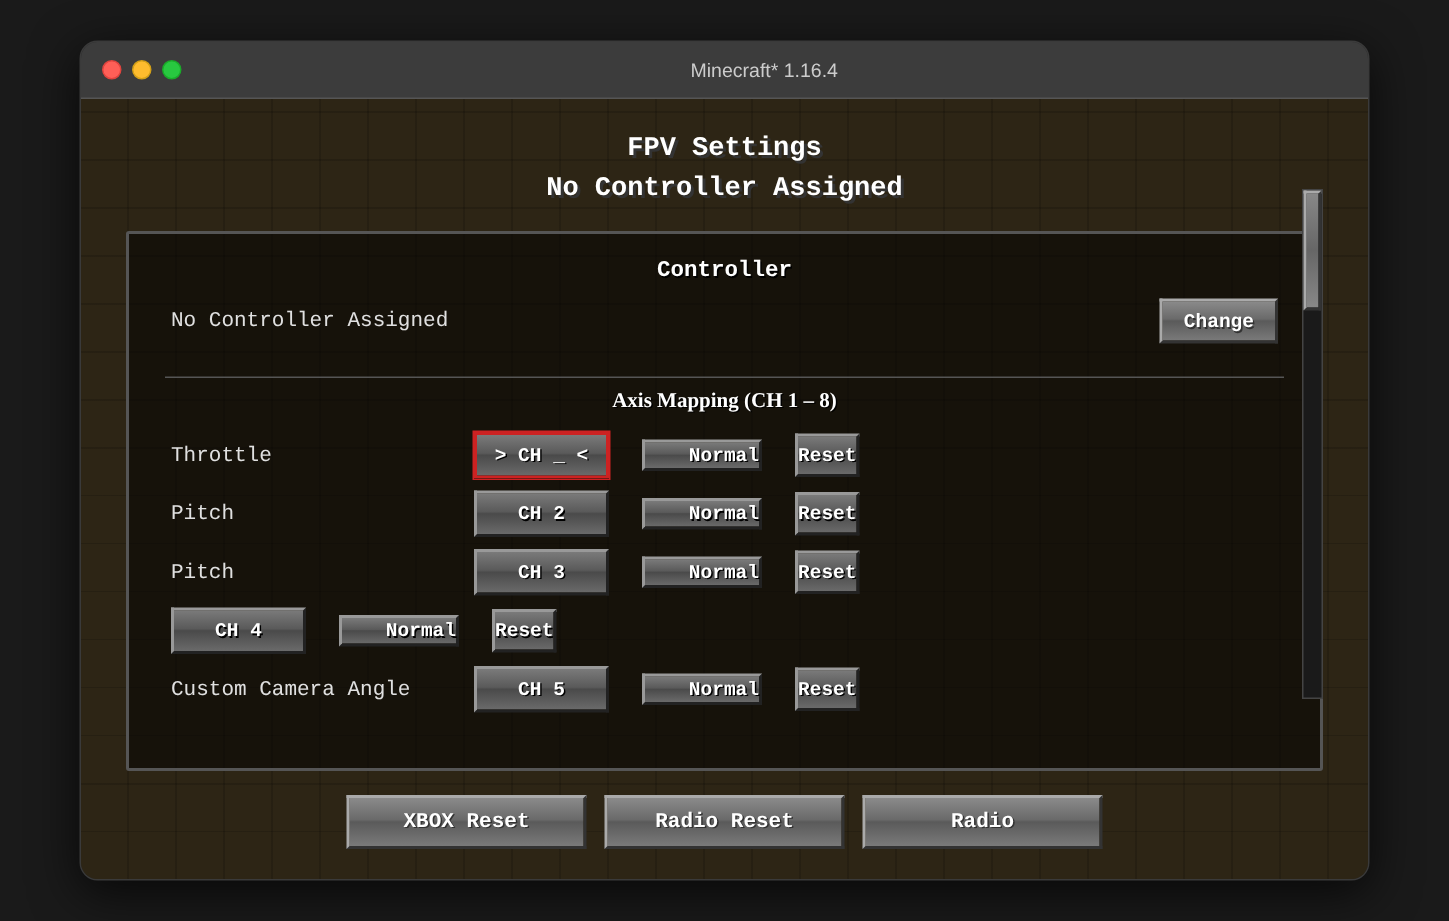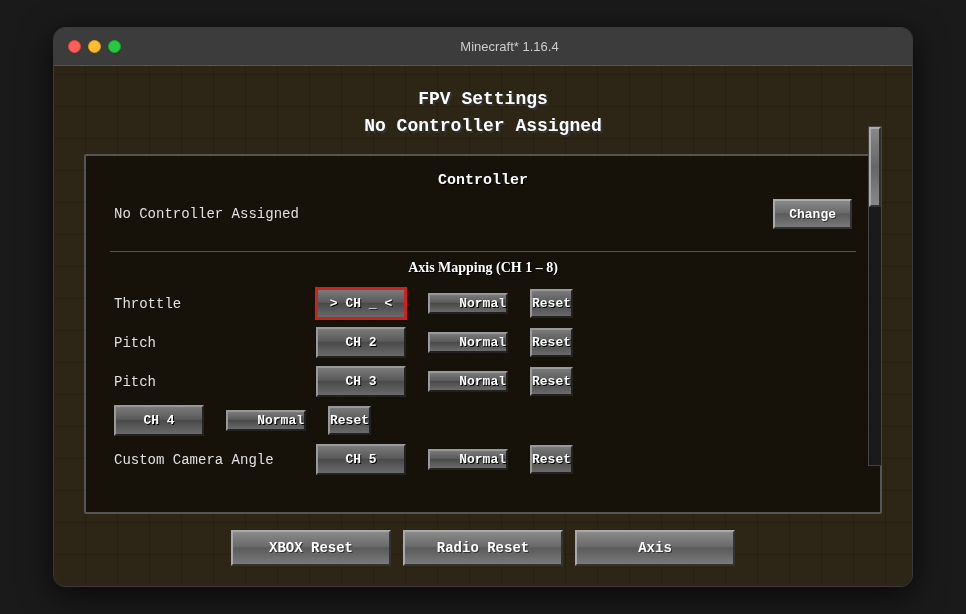--- a/index.html
+++ b/index.html
@@ -377,17 +377,17 @@
       </div>
     </div>
 
     <div class="scrollbar">
       <div class="scrollbar-thumb"></div>
     </div>
 
     <div class="bottom-bar">
       <button class="bottom-btn">XBOX Reset</button>
       <button class="bottom-btn">Radio Reset</button>
-      <button class="bottom-btn">Axis</button>
+      <button class="bottom-btn">Radio</button>
     </div>
 
   </div>
 </div>
 
 </body></html>

